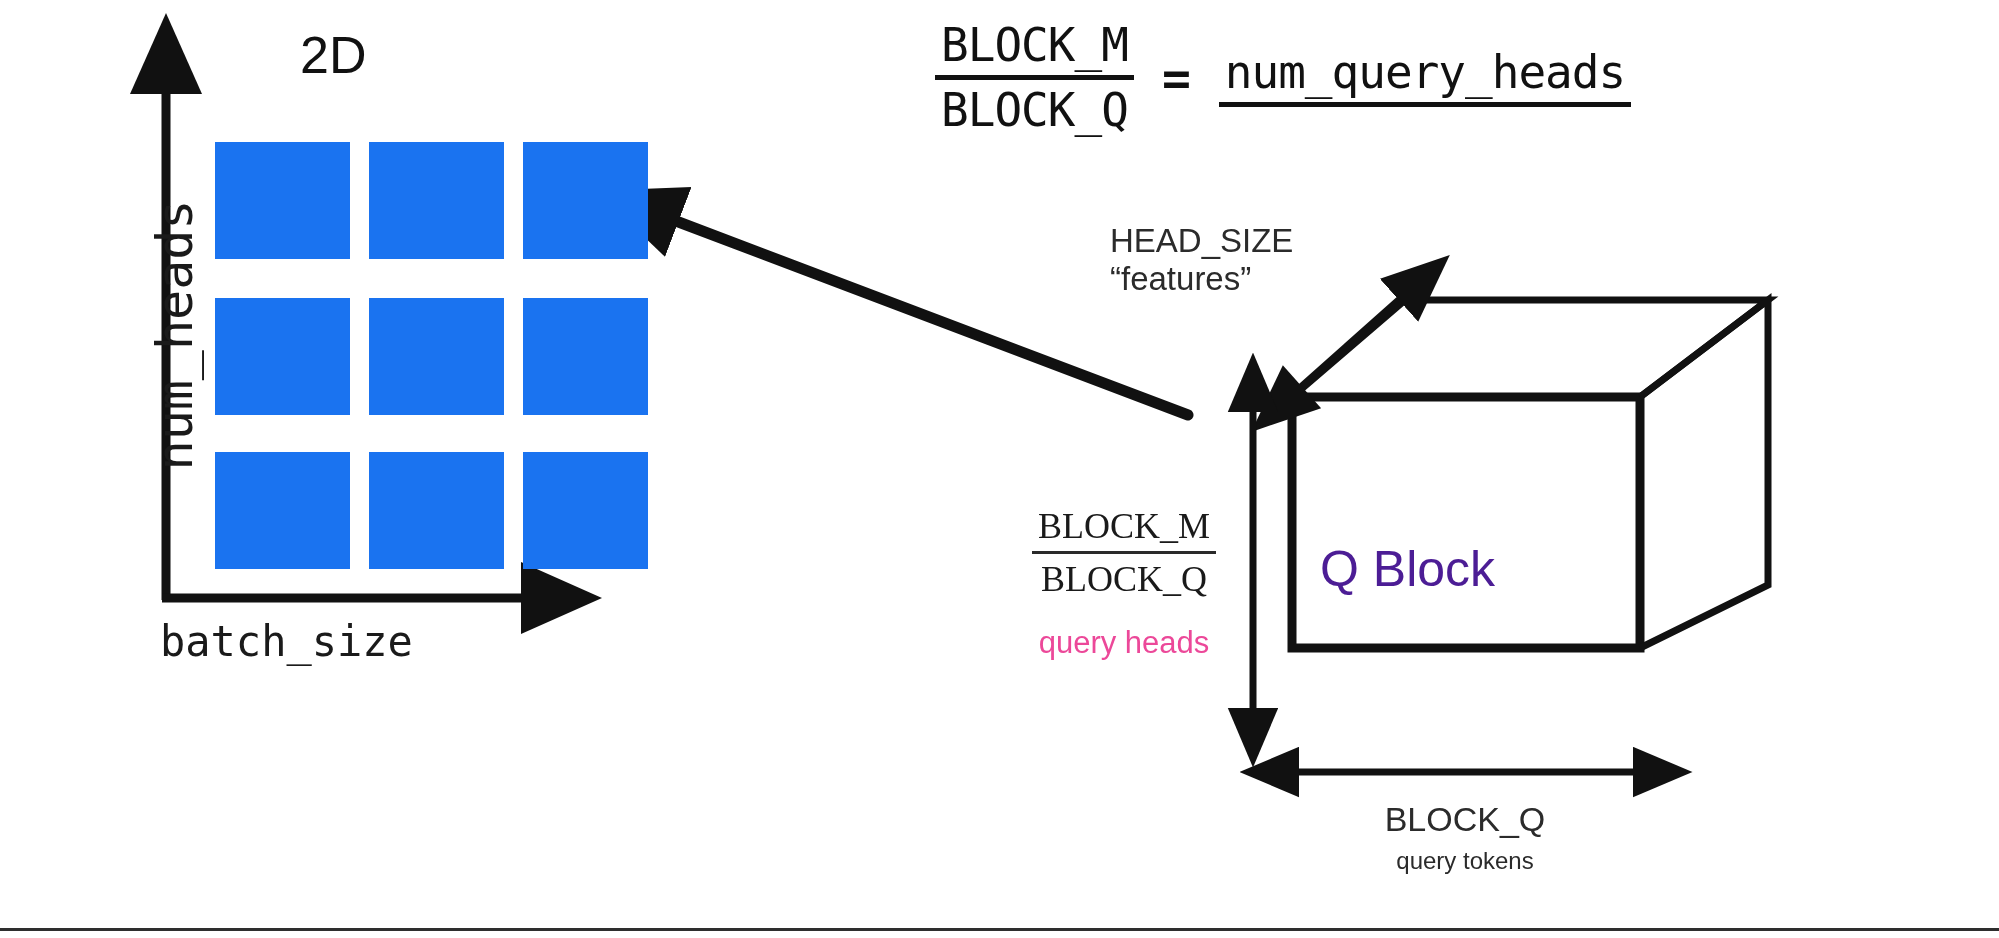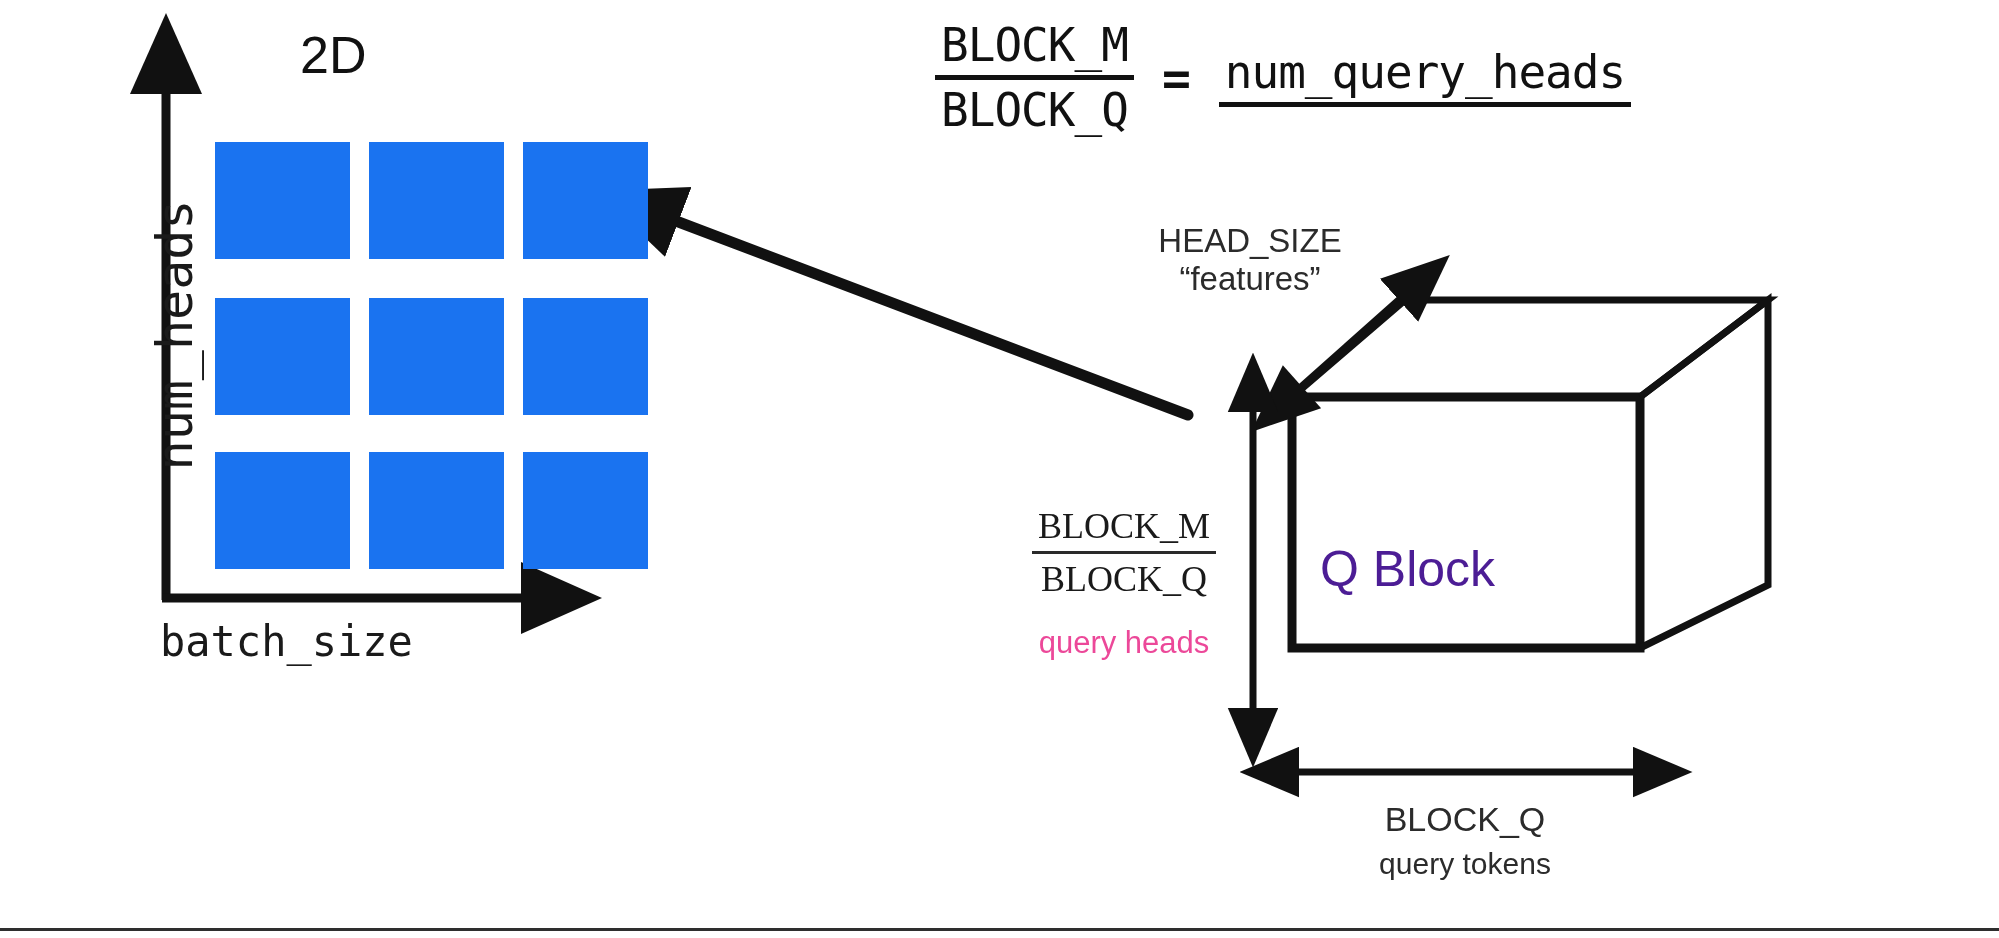--- a/index.html
+++ b/index.html
@@ -103,21 +103,20 @@
     font-size: 31px;
     margin-top: 25px;
     color: #ec4899;
   }
 
   
   #head-size-label {
     position: absolute;
     left: 1110px; top: 222px;
     width: 280px;
-    text-align: center;
     color: #2b2b2b;
     font-family: "Liberation Sans", sans-serif;
   }
   #head-size-label .l1 { font-size: 33px; }
   #head-size-label .l2 { font-size: 33px; margin-top: 0; }
 
   #q-block-label {
     position: absolute;
     left: 1320px; top: 540px;
     font-size: 50px;
@@ -127,21 +126,21 @@
 
   #bottom-label {
     position: absolute;
     left: 1300px; top: 800px;
     width: 330px;
     text-align: center;
     color: #2b2b2b;
     font-family: "Liberation Sans", sans-serif;
   }
   #bottom-label .l1 { font-size: 34px; }
-  #bottom-label .l2 { font-size: 30px; margin-top: 8px; }
+  #bottom-label .l2 { font-size: 24px; margin-top: 8px; }
 
   #footer-rule {
     position: absolute;
     left: 0; top: 928px;
     width: 1999px; height: 3px;
     background: #2e2e2e;
   }
 </style>
 </head>
 <body>

